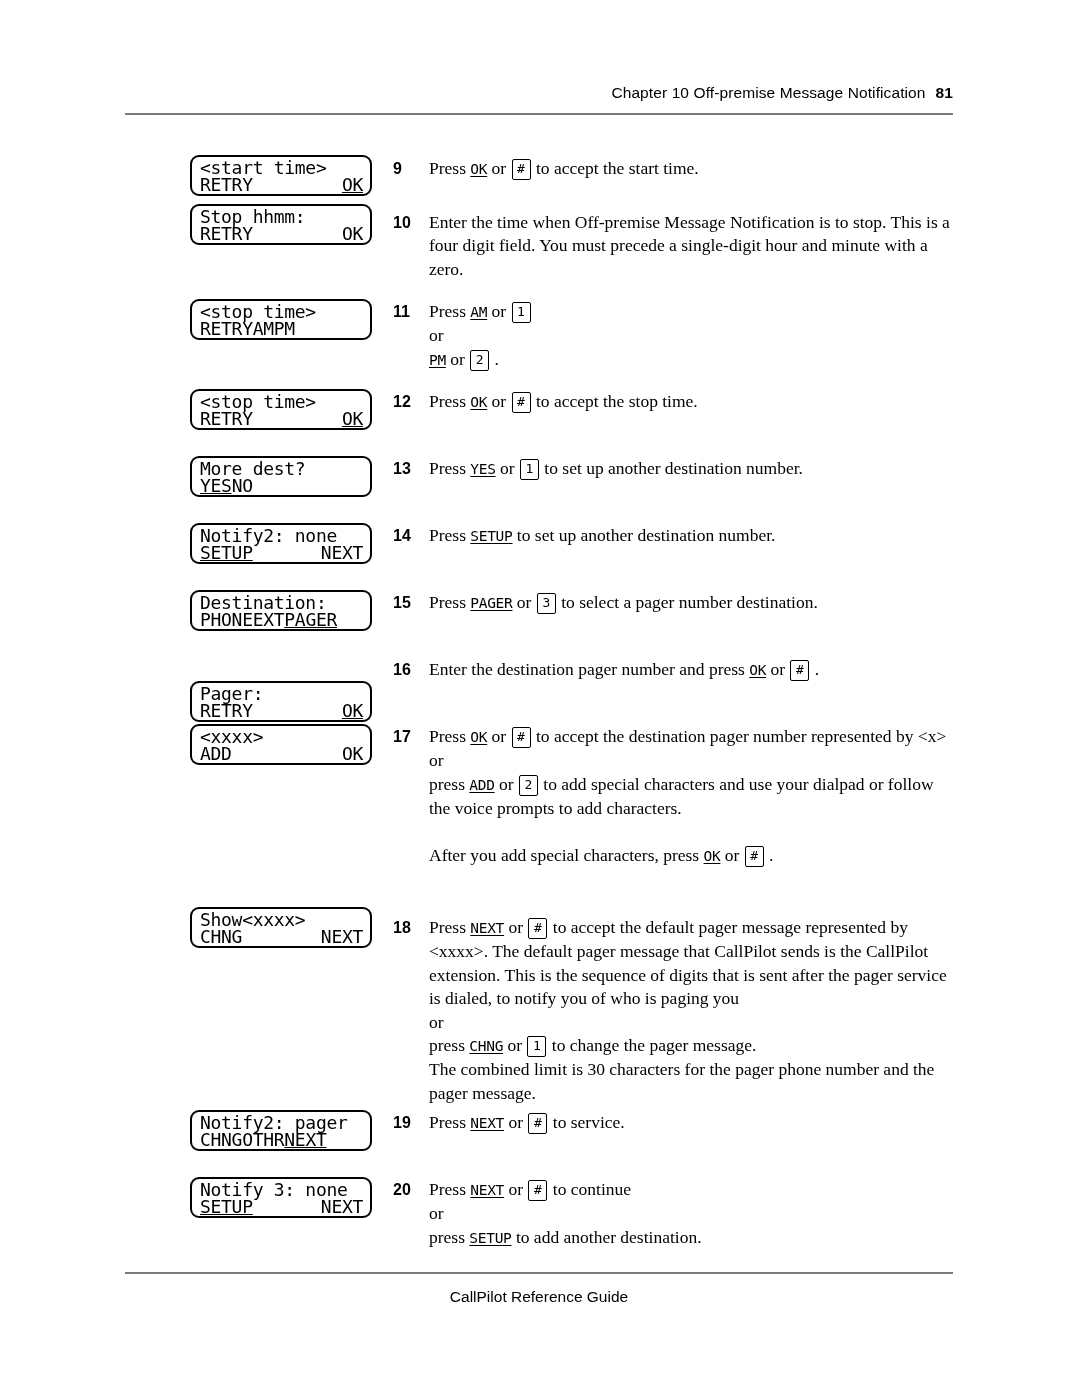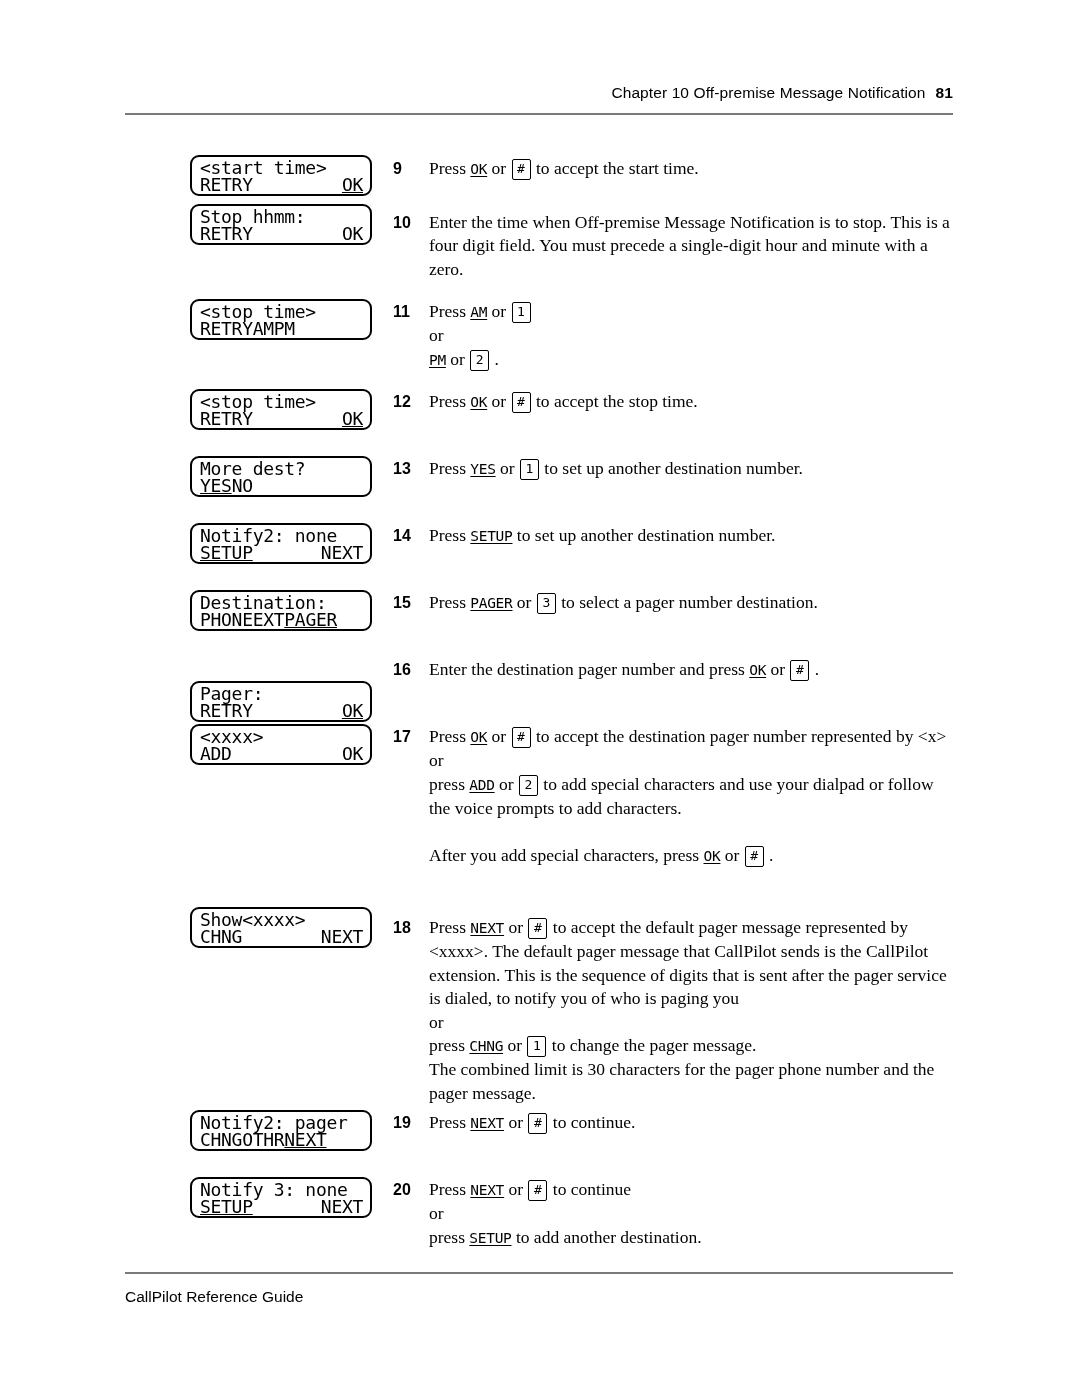--- a/index.html
+++ b/index.html
@@ -55,21 +55,21 @@
     top: 1272px;
     width: 828px;
     height: 2px;
     background: #7a7a7a;
   }
   .footer {
     position: absolute;
     left: 125px;
     top: 1288px;
     width: 828px;
-    text-align: left;
+    text-align: center;
     font-family: "Liberation Sans", "DejaVu Sans", sans-serif;
     font-size: 15.5px;
     white-space: nowrap;
   }
 
   
   .lcd {
     position: absolute;
     left: 190px;
     width: 182px;
@@ -276,21 +276,21 @@
         <div class="body">
           <p><span>Press </span><span class="sk">NEXT</span><span> or </span><span class="key">#</span><span> to accept the default pager message represented by &lt;xxxx&gt;. The default pager message that CallPilot sends is the CallPilot extension. This is the sequence of digits that is sent after the pager service is dialed, to notify you of who is paging you</span></p>
           <p><span>or</span></p>
           <p><span>press </span><span class="sk">CHNG</span><span> or </span><span class="key">1</span><span> to change the pager message.</span></p>
           <p><span>The combined limit is 30 characters for the pager phone number and the pager message.</span></p>
         </div>
       </div>
       <div class="step" style="top: 1111px;">
         <span class="num">19</span>
         <div class="body">
-          <p><span>Press </span><span class="sk">NEXT</span><span> or </span><span class="key">#</span><span> to continue.</span></p>
+          <p><span>Press </span><span class="sk">NEXT</span><span> or </span><span class="key">#</span><span> to service.</span></p>
         </div>
       </div>
       <div class="step" style="top: 1178px;">
         <span class="num">20</span>
         <div class="body">
           <p><span>Press </span><span class="sk">NEXT</span><span> or </span><span class="key">#</span><span> to continue</span></p>
           <p><span>or</span></p>
           <p><span>press </span><span class="sk">SETUP</span><span> to add another destination.</span></p>
         </div>
       </div>

